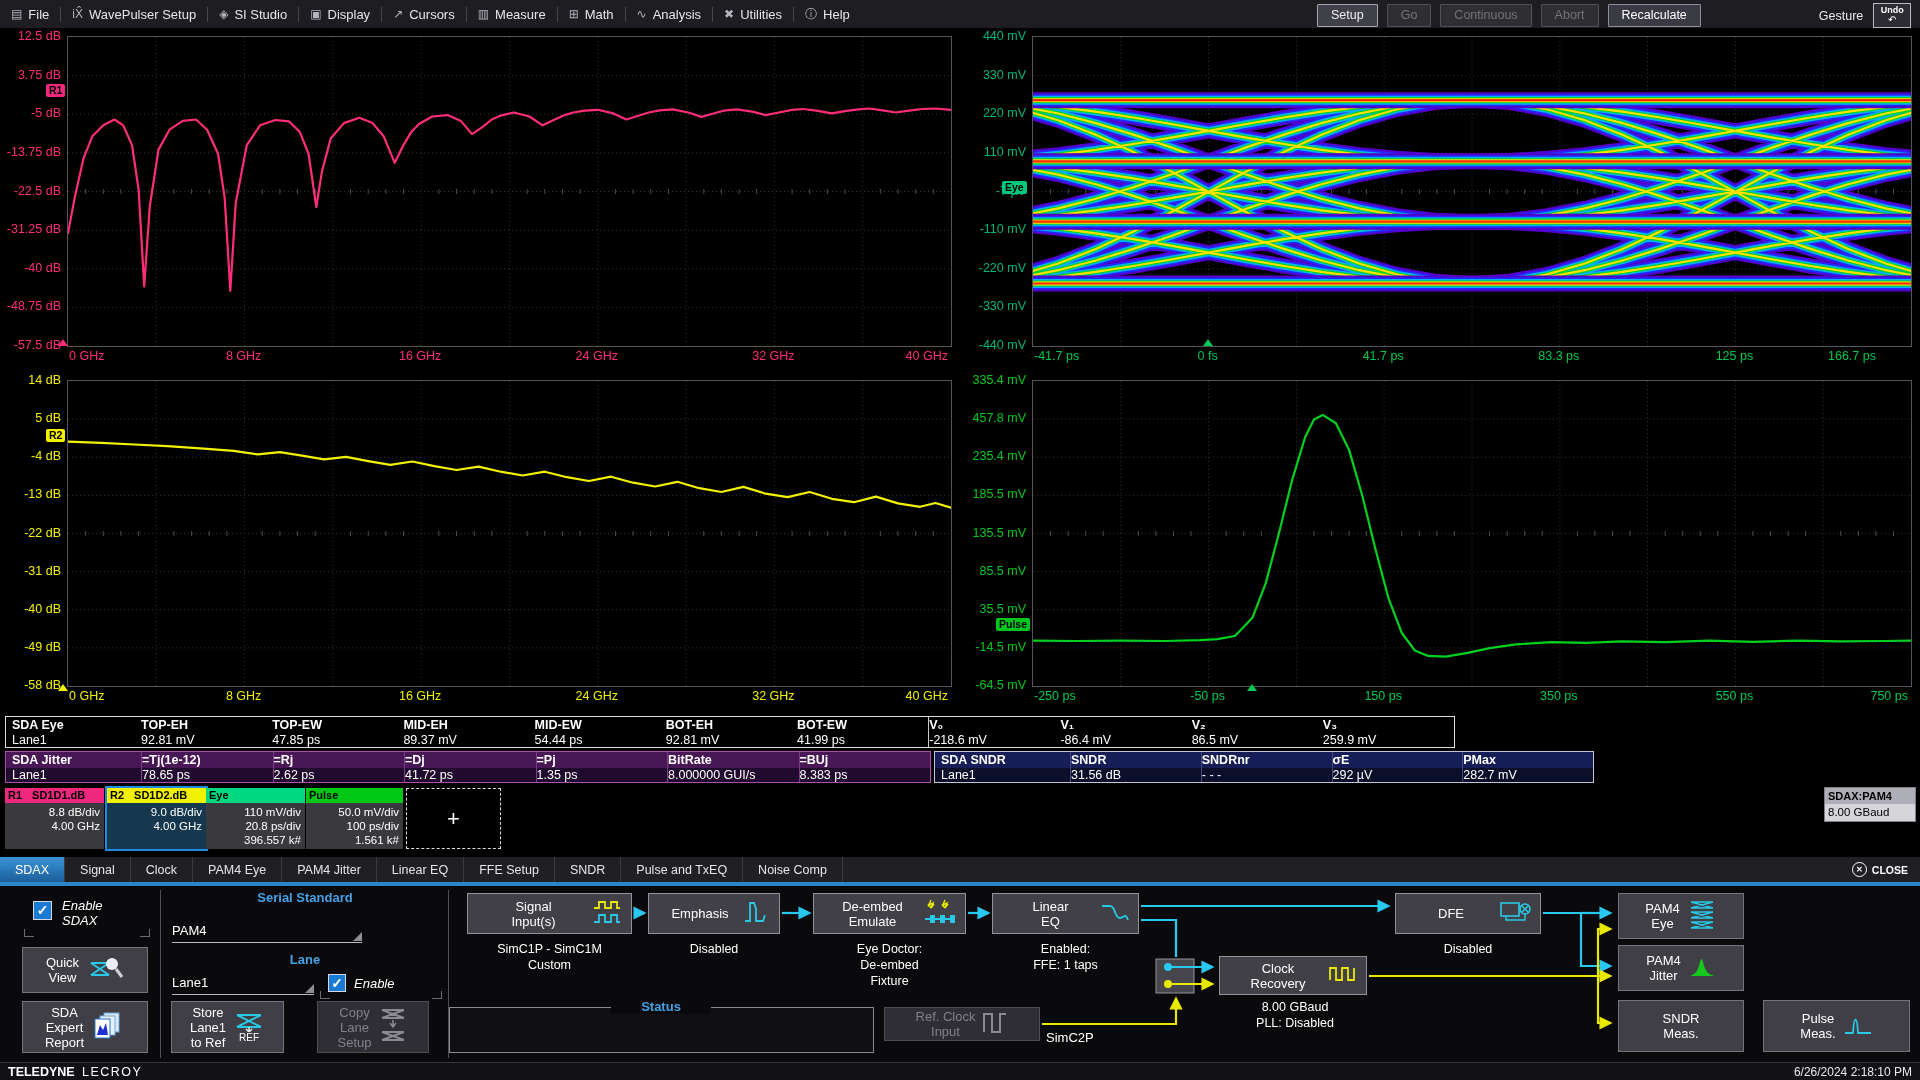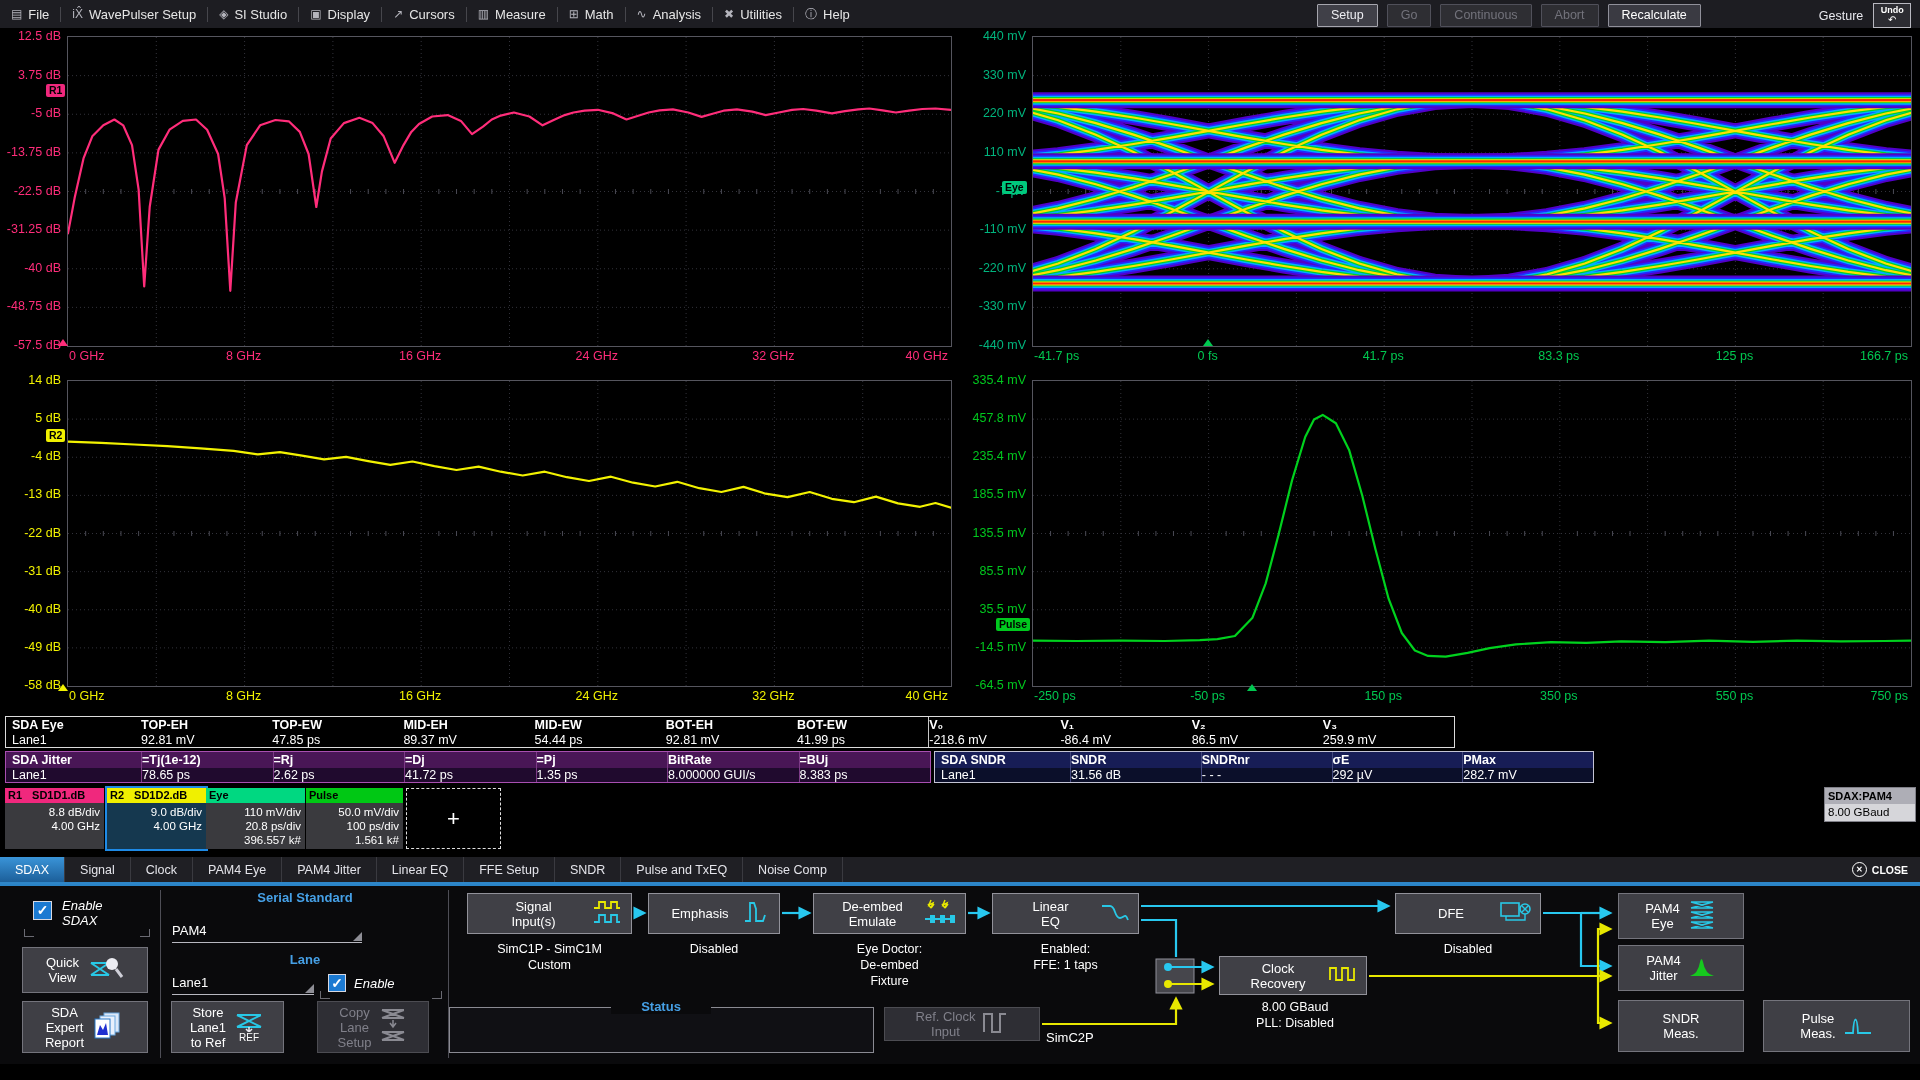--- a/index.html
+++ b/index.html
@@ -363,20 +363,27 @@
 Meas.</span>
   </div>
   <div class="pbtn" style="left:1763px;top:1000px;width:147px;height:52px;">
     <span class="lbl">Pulse
 Meas.</span>
     <span><svg width="30" height="28">
           <path d="M2 22 H10 C11 4 14 4 15 22 H28" stroke="#28c8e6" fill="none" stroke-width="1.8"></path>
         </svg></span>
   </div>
 
+  <div id="statusbar">
+    <span id="brand">
+      <span class="b1">TELEDYNE</span>
+      <span class="b2">LECROY</span>
+    </span>
+    <span id="datetime">6/26/2024 2:18:10 PM</span>
+  </div>
 
 <div class="frame" style="position: absolute; left: 67px; top: 36px; width: 883px; height: 309px;">
       <svg width="883" height="309" viewBox="0 0 883 309">
         <line x1="0" y1="38.625" x2="883" y2="38.625" stroke="#32323a" stroke-width="1" stroke-dasharray="1 3"></line>
         <line x1="0" y1="77.25" x2="883" y2="77.25" stroke="#32323a" stroke-width="1" stroke-dasharray="1 3"></line>
         <line x1="0" y1="115.875" x2="883" y2="115.875" stroke="#32323a" stroke-width="1" stroke-dasharray="1 3"></line>
         <line x1="0" y1="154.5" x2="883" y2="154.5" stroke="#32323a" stroke-width="1" stroke-dasharray="1 3"></line>
         <line x1="0" y1="193.125" x2="883" y2="193.125" stroke="#32323a" stroke-width="1" stroke-dasharray="1 3"></line>
         <line x1="0" y1="231.75" x2="883" y2="231.75" stroke="#32323a" stroke-width="1" stroke-dasharray="1 3"></line>
         <line x1="0" y1="270.375" x2="883" y2="270.375" stroke="#32323a" stroke-width="1" stroke-dasharray="1 3"></line>
@@ -680,21 +687,21 @@
     <div class="ylab" style="position: absolute; left: 962px; top: 183.5px; width: 64px; height: 15px; color: rgb(0, 180, 125);">-7 µV</div>
     <div class="ylab" style="position: absolute; left: 962px; top: 222.125px; width: 64px; height: 15px; color: rgb(0, 180, 125);">-110 mV</div>
     <div class="ylab" style="position: absolute; left: 962px; top: 260.75px; width: 64px; height: 15px; color: rgb(0, 180, 125);">-220 mV</div>
     <div class="ylab" style="position: absolute; left: 962px; top: 299.375px; width: 64px; height: 15px; color: rgb(0, 180, 125);">-330 mV</div>
     <div class="ylab" style="position: absolute; left: 962px; top: 338px; width: 64px; height: 15px; color: rgb(0, 180, 125);">-440 mV</div>
     <div class="xlab" style="position: absolute; left: 1034px; top: 349px; width: 80px; height: 15px; text-align: left; color: rgb(0, 200, 80);">-41.7 ps</div>
     <div class="xlab" style="position: absolute; left: 1167.6px; top: 349px; width: 80px; height: 15px; text-align: center; color: rgb(0, 200, 80);">0 fs</div>
     <div class="xlab" style="position: absolute; left: 1343.2px; top: 349px; width: 80px; height: 15px; text-align: center; color: rgb(0, 200, 80);">41.7 ps</div>
     <div class="xlab" style="position: absolute; left: 1518.8px; top: 349px; width: 80px; height: 15px; text-align: center; color: rgb(0, 200, 80);">83.3 ps</div>
     <div class="xlab" style="position: absolute; left: 1694.4px; top: 349px; width: 80px; height: 15px; text-align: center; color: rgb(0, 200, 80);">125 ps</div>
-    <div class="xlab" style="position: absolute; left: 1828px; top: 349px; width: 80px; height: 15px; text-align: right; color: rgb(0, 200, 80);">166.7 ps</div>
+    <div class="xlab" style="position: absolute; left: 1828px; top: 349px; width: 80px; height: 15px; text-align: left; color: rgb(0, 200, 80);">166.7 ps</div>
     <div class="badge" style="position: absolute; left: 1002px; top: 181px; background: rgb(0, 200, 125);">Eye</div>
     <div class="tri" style="position: absolute; left: 58px; top: 339px; border-bottom: 7px solid rgb(255, 45, 122);"></div>
     <div class="tri" style="position: absolute; left: 58px; top: 684px; border-bottom: 7px solid rgb(242, 242, 0);"></div>
     <div class="tri" style="position: absolute; left: 1203px; top: 339px; border-bottom: 7px solid rgb(0, 200, 80);"></div>
     <div class="tri" style="position: absolute; left: 1247px; top: 684px; border-bottom: 7px solid rgb(0, 200, 80);"></div>
     <div class="mtable t-eye" style="position: absolute; left: 5px; top: 716px; width: 1450px; height: 32px;">
       <div class="mt-label">
         <div class="mt-title">SDA Eye</div>
         <div class="mt-lane">Lane1</div>
       </div>

